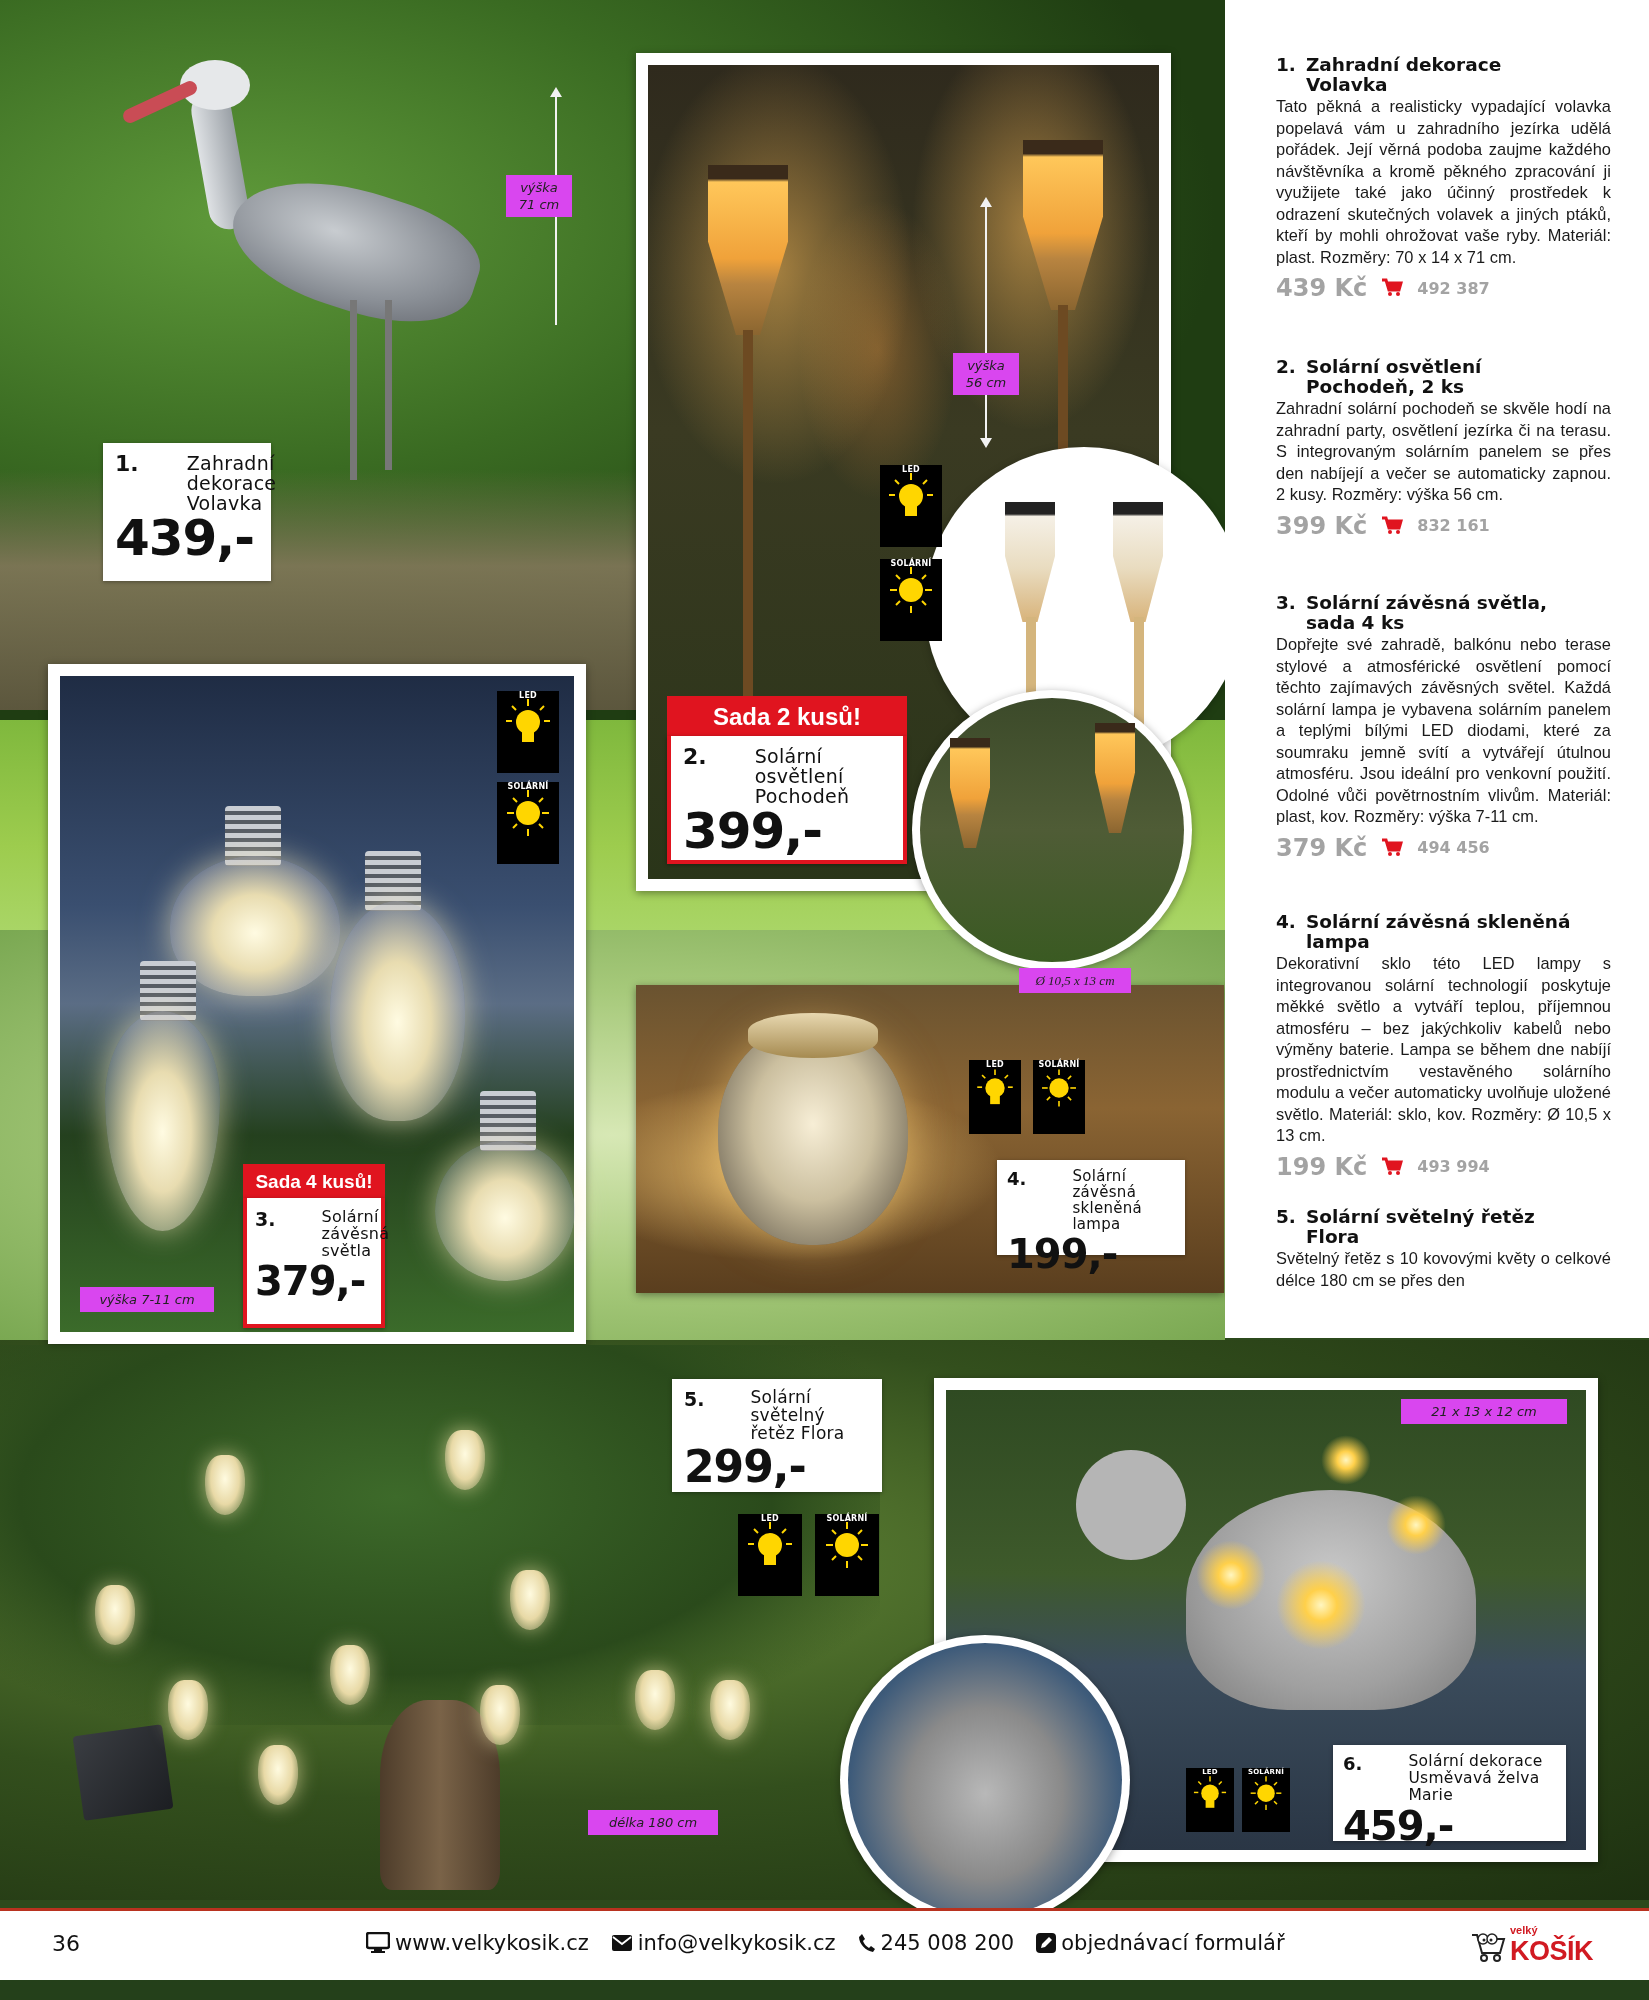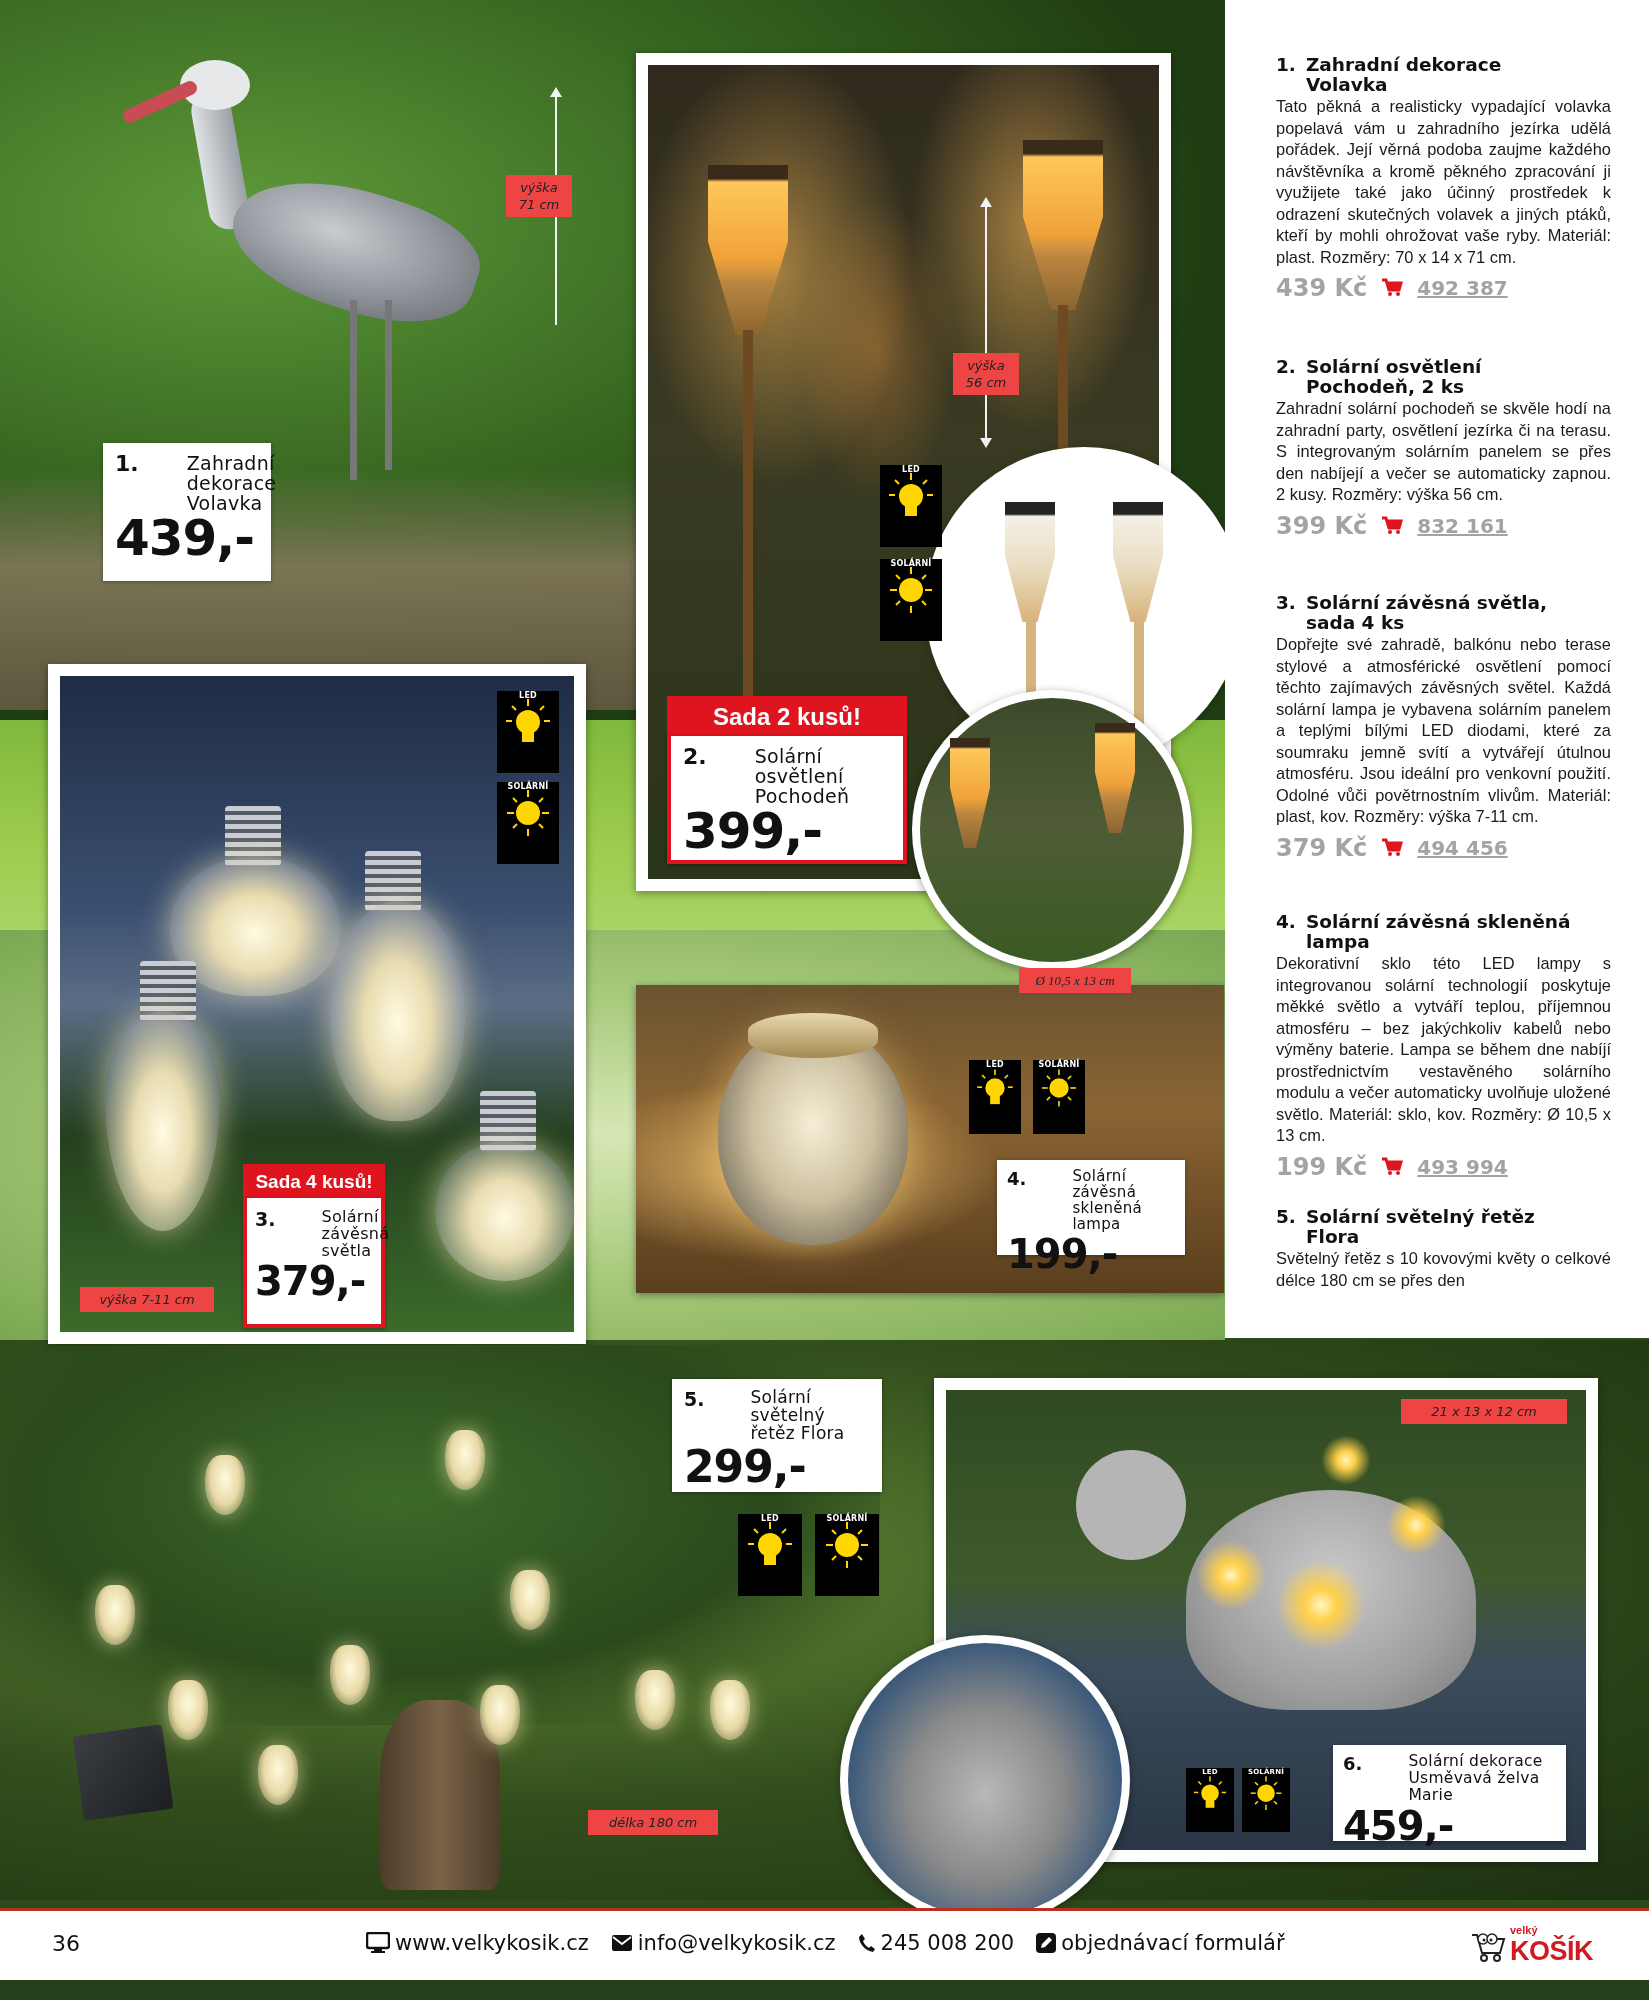--- a/index.html
+++ b/index.html
@@ -203,21 +203,21 @@
     font-size: 50px; line-height: 50px; letter-spacing: -1px;
   }
   .sada-badge {
     position: absolute; background: #e0141f; color: #fff;
     font-family: "Liberation Sans", sans-serif; font-weight: bold;
     text-align: center;
   }
   .pb-red { border: 4px solid #e0141f; }
 
   .dim-label {
-    position: absolute; background: #ef4444; color: #222;
+    position: absolute; background: #d946ef; color: #222;
     font-family: "DejaVu Sans", sans-serif; font-style: italic;
     font-size: 13px; text-align: center; line-height: 17px;
     padding: 4px 6px;
   }
   .arrow-v {
     position: absolute; width: 2px; background: #f2f2f2;
   }
   .arrow-v::before, .arrow-v::after {
     content: ""; position: absolute; left: -5px; width: 0; height: 0;
     border-left: 6px solid transparent; border-right: 6px solid transparent;
@@ -250,21 +250,21 @@
   .item-title .n { flex: 0 0 auto; }
   .item-desc {
     font-family: "Liberation Sans", sans-serif; font-size: 16.4px; line-height: 21.5px;
     color: #1a1a1a; text-align: justify; margin-top: 1px; letter-spacing: .05px;
   }
   .item-price {
     display: flex; align-items: center; gap: 14px; margin-top: 6px;
     font-family: "DejaVu Sans", sans-serif; font-weight: bold; color: #a3a3a3;
   }
   .item-price .p { font-size: 24px; }
-  .item-price .code { font-size: 20px; text-decoration: underline; }
+  .item-price .code { font-size: 16px; }
 
   
   .footer {
     left: 0; top: 1908px; width: 1649px; height: 72px; background: #fff;
     border-top: 3px solid #b8321f;
     display: flex; align-items: center;
   }
   .page-num {
     position: absolute; left: 52px; top: 20px;
     font-family: "DejaVu Sans", sans-serif; font-size: 22px; color: #111;

